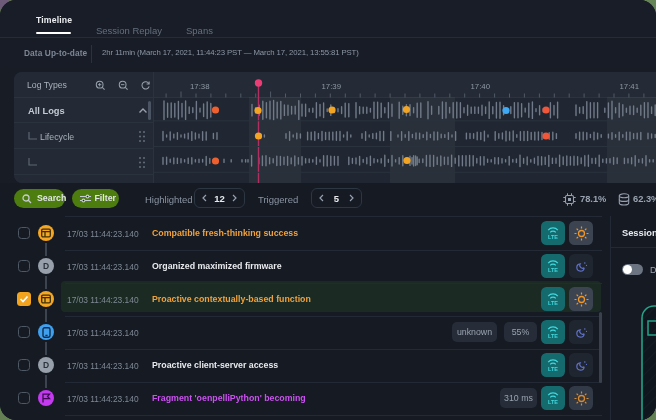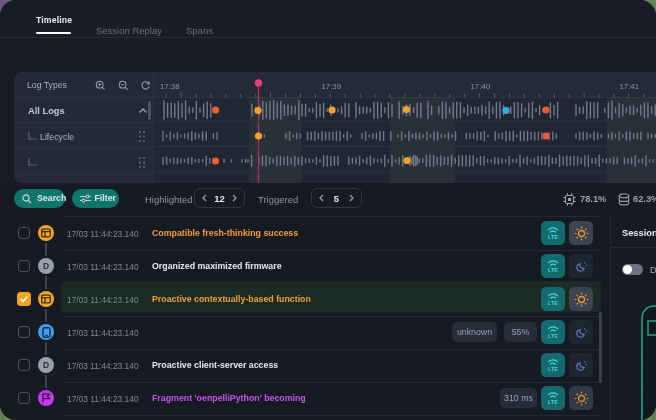--- a/index.html
+++ b/index.html
@@ -26,21 +26,21 @@
 .tp-h .t { position:absolute; left:13px; top:8px; font-size:8.7px; color:#a9b1bc; }
 .tp-row { position:absolute; left:0; width:140px; height:25px; border-bottom:1px solid #2a323e; }
 .tp-row .t { position:absolute; top:7.5px; font-size:9.3px; color:#c3cad3; font-weight:700; }
 .tp-row .t2 { position:absolute; top:7.5px; font-size:8.8px; color:#aab2bc; }
 .tp-head-bg { position:absolute; left:140px; top:0; width:502px; height:26px; background:#242b36; border-bottom:1px solid #2b3341; }
 .tlabel { position:absolute; top:10px; font-size:7.8px; color:#8d97a4; }
 .scrollv { position:absolute; left:134px; top:29px; width:3px; height:19px; background:#4a5462; border-radius:2px; }
 
 
 .toolbar { position:absolute; left:0; top:183px; width:656px; height:33px; background:#151a23; }
-.pill { position:absolute; top:5.5px; height:19px; background:#0f766e; border-radius:10px; color:#e2e6ea; font-size:8.8px; font-weight:700; display:flex; align-items:center; }
+.pill { position:absolute; top:5.5px; height:19px; background:#4d7c0f; border-radius:10px; color:#e2e6ea; font-size:8.8px; font-weight:700; display:flex; align-items:center; }
 .tlab { position:absolute; top:11px; font-size:9.5px; color:#8b95a3; }
 .stepper { position:absolute; top:5px; height:20px; border:1px solid #2d3643; border-radius:6px; display:flex; align-items:center; justify-content:space-between; }
 .stepper .n { color:#e8ebee; font-size:9.5px; font-weight:700; }
 .metric { position:absolute; top:11px; font-size:9.3px; color:#9aa4b1; font-weight:700;}
 
 
 .list { position:absolute; left:0; top:216px; width:656px; height:204px; background:#151a23; }
 .lsep { position:absolute; left:65px; width:537px; height:1px; background:#232a35; }
 .cb { position:absolute; left:18px; width:12px; height:12px; border:1.5px solid #4f5965; border-radius:3.5px; }
 .cb.on { border:none; background:#f2a41f; width:14px; height:14px; }
@@ -68,20 +68,25 @@
 <body>
 <div class="card">
 
   <div class="tabbar">
     <div class="tab active" style="left:36px;">Timeline</div>
     <div class="tab" style="left:96px;">Session Replay</div>
     <div class="tab" style="left:186px;">Spans</div>
     <div class="tabu"></div>
   </div>
 
+  <div class="inforow">
+    <div class="lbl">Data Up-to-date</div>
+    <div class="sep"></div>
+    <div class="val">2hr 11min (March 17, 2021, 11:44:23 PST — March 17, 2021, 13:55:81 PST)</div>
+  </div>
 
   <div class="tpanel">
     <div class="tp-head-bg"></div>
     <svg class="abs" style="left:140px;top:0;" width="502" height="111" viewBox="140 0 502 111">
       <rect x="235" y="25" width="52" height="86" fill="rgba(255,255,255,0.045)"></rect>
       <rect x="376" y="25" width="65" height="86" fill="rgba(255,255,255,0.045)"></rect>
       <rect x="593" y="25" width="49" height="86" fill="rgba(255,255,255,0.045)"></rect>
       <path d="M166.1 93.5V97.5M181.0 91.5V97.5M196.0 93.5V97.5M210.9 93.5V97.5M225.8 93.5V97.5M240.8 93.5V97.5M255.7 93.5V97.5M270.6 91.5V97.5M285.5 93.5V97.5M300.5 93.5V97.5M315.4 93.5V97.5M330.3 93.5V97.5M345.3 93.5V97.5M360.2 93.5V97.5M375.1 93.5V97.5M390.1 93.5V97.5M405.0 93.5V97.5M419.9 93.5V97.5M434.8 93.5V97.5M449.8 93.5V97.5M464.7 93.5V97.5M479.6 93.5V97.5M494.6 93.5V97.5M509.5 93.5V97.5M524.4 93.5V97.5M539.4 93.5V97.5M554.3 93.5V97.5M569.2 93.5V97.5M584.1 93.5V97.5M599.1 93.5V97.5M614.0 93.5V97.5M628.9 93.5V97.5M643.9 93.5V97.5" transform="translate(-14,-72)" stroke="#515a67" stroke-width="1"></path>
       <g transform="translate(-14,-72)">
         <path d="M164.0 100.9V119.5M167.6 103.2V117.2M171.2 102.9V117.5M174.8 103.4V117.0M178.4 101.4V119.0M182.0 103.5V116.9M185.6 101.0V119.4M189.2 107.0V113.4M192.8 107.8V112.6M196.4 101.4V119.0M200.0 108.3V112.1M203.6 103.9V116.5M207.2 101.9V118.5M210.8 103.4V117.0M252.0 104.5V115.9M255.6 107.6V112.8M259.2 105.1V115.3M262.8 101.2V119.2M266.4 102.6V117.8M270.0 101.3V119.1M273.6 100.5V119.9M277.2 102.3V118.1M280.8 101.5V118.9M284.4 105.0V115.4M288.0 105.2V115.2M291.6 106.4V114.0M295.2 106.3V114.1M298.8 100.8V119.6M302.0 104.3V116.1M305.6 104.2V116.2M309.2 108.7V111.7M312.8 108.1V112.3M316.4 102.7V117.7M320.0 104.5V115.9M323.6 102.9V117.5M327.2 108.9V111.5M330.8 105.0V115.4M334.4 107.9V112.5M338.0 108.6V111.8M341.6 106.8V113.6M345.2 103.3V117.1M348.8 103.6V116.8M356.0 102.6V117.8M359.6 106.7V113.7M363.2 107.2V113.2M366.8 107.2V113.2M370.4 108.4V112.0M374.0 102.1V118.3M377.6 102.2V118.2M381.2 103.1V117.3M384.8 107.7V112.7M388.4 102.6V117.8M392.0 104.2V116.2M399.2 102.2V118.2M402.8 106.1V114.3M406.4 104.7V115.7M410.0 104.8V115.6M413.6 107.6V112.8M417.2 103.1V117.3M420.8 103.0V117.4M428.0 101.7V118.7M431.6 106.2V114.2M438.8 106.4V114.0M442.4 102.0V118.4M446.0 102.4V118.0M449.6 107.5V112.9M453.2 102.6V117.8M456.8 102.3V118.1M460.4 102.8V117.6M464.0 107.7V112.7M467.6 105.1V115.3M471.2 107.1V113.3M474.8 107.0V113.4M478.4 107.1V113.3M482.0 105.2V115.2M485.6 106.9V113.5M489.2 102.0V118.4M492.8 106.7V113.7M496.4 102.4V118.0M500.0 102.2V118.2M503.6 105.7V114.7M510.8 106.8V113.6M514.4 102.6V117.8M518.0 102.7V117.7M521.6 103.7V116.7M525.2 108.3V112.1M528.8 103.1V117.3M532.4 102.0V118.4M536.0 108.8V111.6M539.6 105.7V114.7M543.2 108.7V111.7M546.8 108.3V112.1M550.4 102.7V117.7M554.0 105.5V114.9M557.6 102.3V118.1M576.0 104.9V115.5M579.6 107.4V113.0M583.2 106.8V113.6M586.8 101.6V118.8M590.4 102.7V117.7M594.0 102.7V117.7M597.6 102.7V117.7M604.8 108.2V112.2M608.4 102.9V117.5M612.0 101.3V119.1M615.6 107.7V112.7M619.2 103.1V117.3M622.8 104.7V115.7M626.4 108.2V112.2M630.0 106.2V114.2M633.6 105.9V114.5M637.2 108.1V112.3M640.8 105.2V115.2M644.4 102.6V117.8M648.0 102.8V117.6M651.6 107.0V113.4M655.2 104.9V115.5" stroke="#707a88" stroke-width="1.4" stroke-linecap="round" fill="none"></path>
@@ -97,21 +102,21 @@
         <circle cx="546" cy="110" r="3.6" fill="#f0573a"></circle>
         <circle cx="258.5" cy="136" r="3.6" fill="#f2a524"></circle>
         <circle cx="546" cy="136" r="3.6" fill="#f0573a"></circle>
         <circle cx="215.5" cy="161" r="3.6" fill="#f0602f"></circle>
         <circle cx="407" cy="160.5" r="3.6" fill="#f2a524"></circle>
       </g>
       <line x1="140" y1="48.8" x2="642" y2="48.8" stroke="#2a323e" stroke-width="1"></line>
       <line x1="140" y1="74.5" x2="642" y2="74.5" stroke="#2a323e" stroke-width="1"></line>
       <line x1="140" y1="100.3" x2="642" y2="100.3" stroke="#2a323e" stroke-width="1"></line>
     </svg>
-    <div class="tlabel" style="left:146px;">17:38</div>
+    <div class="tlabel" style="left:176px;">17:38</div>
     <div class="tlabel" style="left:307.5px;">17:39</div>
     <div class="tlabel" style="left:456.5px;">17:40</div>
     <div class="tlabel" style="left:605.5px;">17:41</div>
 
     <div class="tp-left">
       <div class="tp-h">
         <div class="t">Log Types</div>
         <svg class="abs" style="left:81px;top:8px;" width="11" height="11" viewBox="0 0 13 13">
             <circle cx="5.5" cy="5.5" r="4" fill="none" stroke="#98a1ad" stroke-width="1.2"></circle>
             <line x1="8.6" y1="8.6" x2="11.3" y2="11.3" stroke="#98a1ad" stroke-width="1.2"></line>

